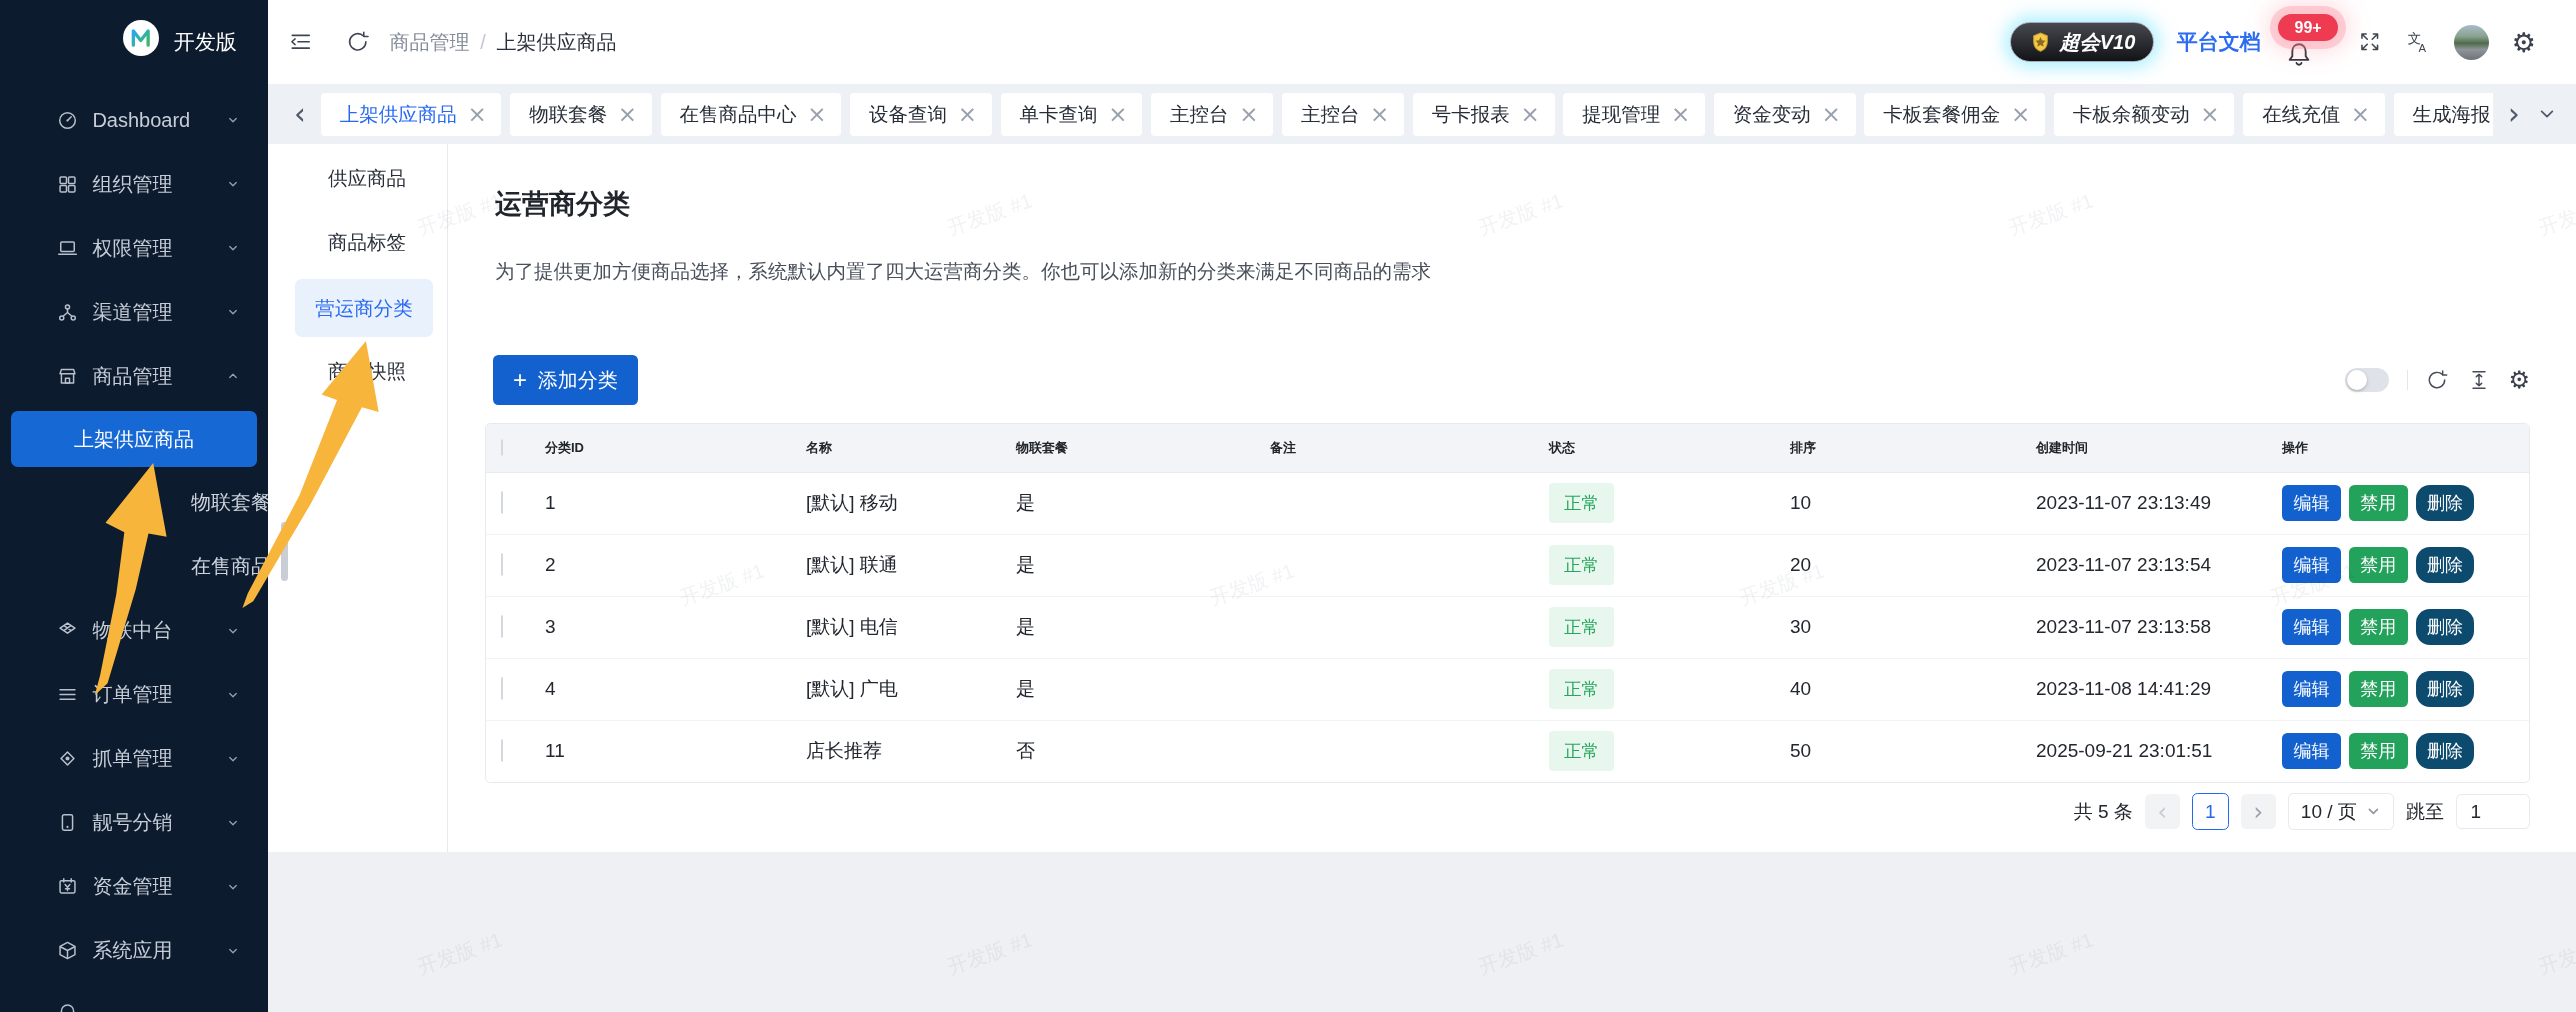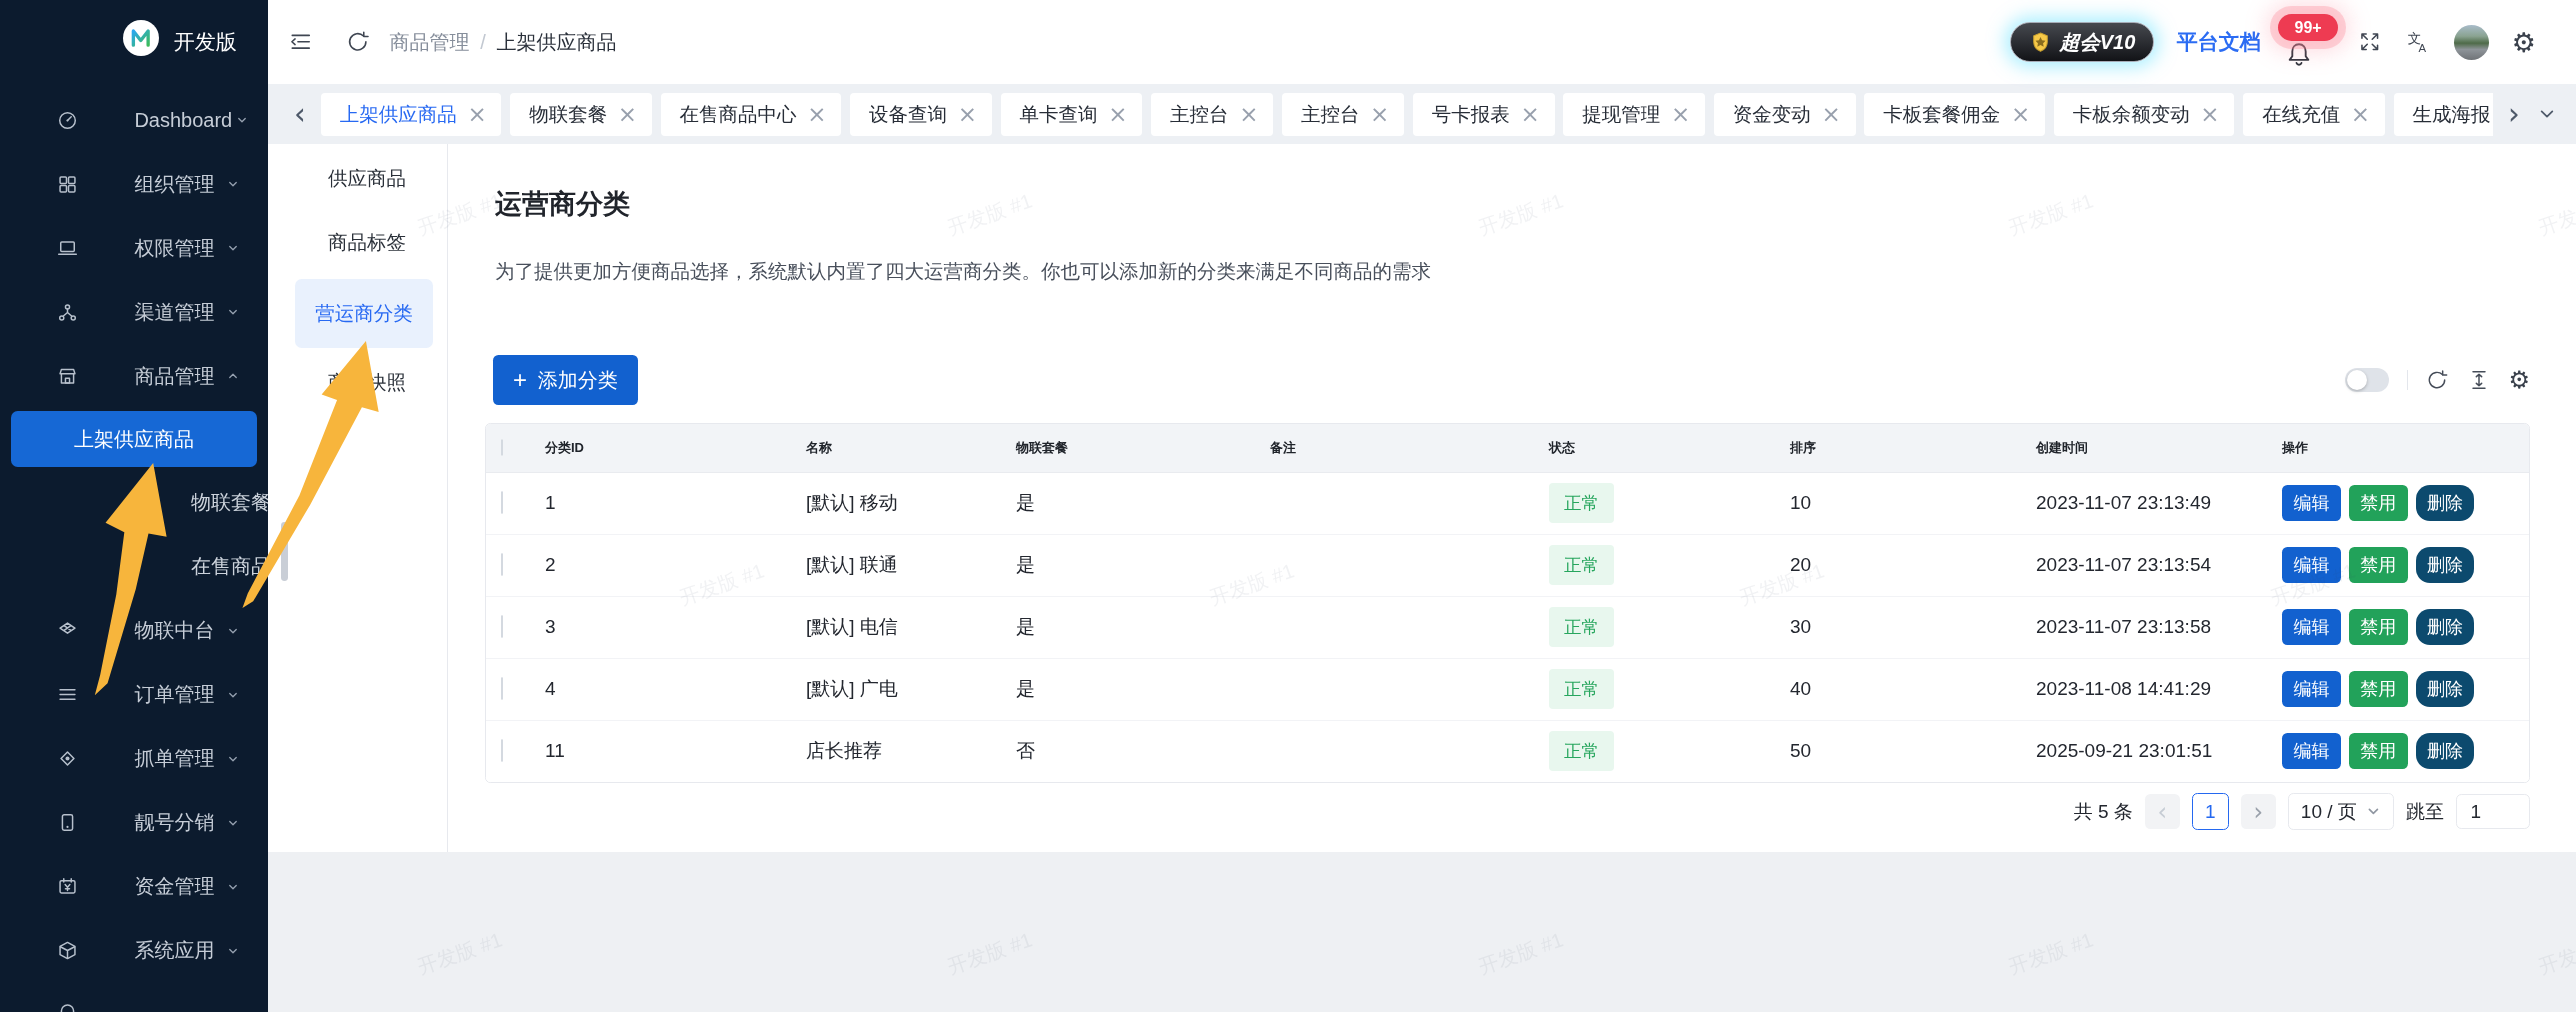--- a/index.html
+++ b/index.html
@@ -9,21 +9,21 @@
   
   .sidebar{position:absolute;left:0;top:0;width:268px;height:1012px;background:#0c1b2e;overflow:hidden;z-index:2;}
   .logo-row{display:flex;align-items:flex-end;padding:20px 0 0 123px;gap:14.8px;}
   .logo-circle{width:36px;height:36px;border-radius:50%;background:#fff;display:flex;align-items:center;justify-content:center;flex:none;}
   .logo-circle svg{width:25.5px;height:25.5px;}
   .logo-text{color:#fff;font-size:21px;white-space:nowrap;}
   #side-menu{margin-top:32px;}
   .side-item{height:64px;display:flex;align-items:center;padding:0 25.5px 0 56px;color:#c6cdd7;font-size:20px;}
   .s-icon{width:23px;height:23px;margin-right:13.4px;color:#b7c0cc;flex:none;}
   .s-icon svg,.s-chevron svg,.ctl-icon svg,.tb-icon svg{width:100%;height:100%;fill:none;stroke:currentColor;stroke-width:2.2;stroke-linecap:round;stroke-linejoin:round;}
-  .s-label{flex:1;white-space:nowrap;margin-left:42px;}
+  .s-label{flex:1;white-space:nowrap;}
   .s-chevron{width:20px;height:20px;color:#96a1b0;flex:none;}
   .side-sub{height:64px;display:flex;align-items:center;padding-left:191px;color:#ccd3dc;font-size:20px;white-space:nowrap;}
   .side-sub.active{margin:3.4px 10.7px;height:56px;padding:0;background:#1668d5;border-radius:6.7px;color:#fff;justify-content:center;}
 
   
   .main{position:absolute;left:268px;top:0;width:2308px;height:1012px;}
   .topbar{position:relative;height:84px;background:#fff;display:flex;align-items:center;padding:0 40px 0 19.5px;}
   .tb-icon{width:25.5px;height:25.5px;color:#3f4652;flex:none;}
   .tb-fold{margin-right:32px;}
   .tb-refresh{margin-right:19px;}
@@ -47,21 +47,21 @@
   .tab.active .t-label{color:#2769f2;}
   .t-label{white-space:nowrap;}
   .t-close{color:#98a0ad;font-size:23px;line-height:1;font-family:"DejaVu Sans",sans-serif;}
   .tab-ctrl{width:24px;height:24px;color:#4e5969;flex:none;}
   .tab-ctrl svg{width:100%;height:100%;fill:none;stroke:currentColor;stroke-width:2.6;stroke-linecap:round;stroke-linejoin:round;}
 
   
   .workspace{position:absolute;top:144px;left:0;width:2308px;height:708px;background:#fff;display:flex;}
   .subnav{width:179px;border-right:1.3px solid #e7e9ee;padding-top:2.7px;flex:none;}
   .sub-item{height:64px;display:flex;align-items:center;padding-left:60px;font-size:19.5px;color:#2a3039;white-space:nowrap;}
-  .sub-item.active{margin:4.7px 14px 2px 27px;height:69px;padding:0;justify-content:center;background:#e9f1fd;border-radius:6.7px;color:#2769f2;}
+  .sub-item.active{margin:4.7px 14px 2px 27px;height:58px;padding:0;justify-content:center;background:#e9f1fd;border-radius:6.7px;color:#2769f2;}
   .content{flex:1;padding:0 46px 0 37px;position:relative;}
   .page-title{margin:42px 0 0 10px;font-size:27px;font-weight:600;color:#20242b;}
   .page-desc{margin:36px 0 0 10px;font-size:19.5px;color:#484f5b;}
   .controls{margin-top:70px;display:flex;align-items:center;justify-content:space-between;}
   .add-btn{height:50px;padding:0 20px;margin-left:8px;background:#1261cf;color:#fff;font-size:20px;border:none;border-radius:5.4px;display:flex;align-items:center;gap:10.7px;white-space:nowrap;}
   .add-plus{font-size:24px;line-height:1;font-weight:300;}
   .ctl-right{display:flex;align-items:center;gap:17.5px;}
   .switch{width:44px;height:24px;border-radius:12px;background:#dfe3e9;position:relative;flex:none;}
   .switch::after{content:"";position:absolute;left:2px;top:2px;width:20px;height:20px;border-radius:50%;background:#fff;box-shadow:0 1.3px 3.4px rgba(0,0,0,.25);}
   .vdiv{width:1.3px;height:20px;background:#e3e6ec;}

